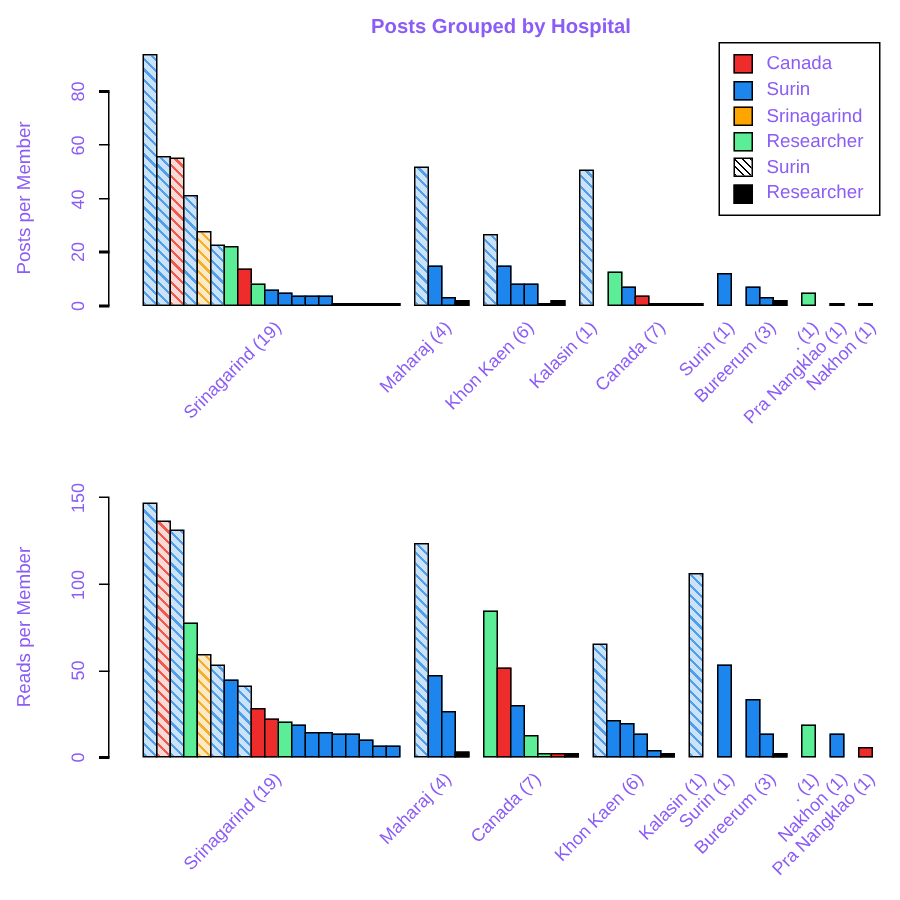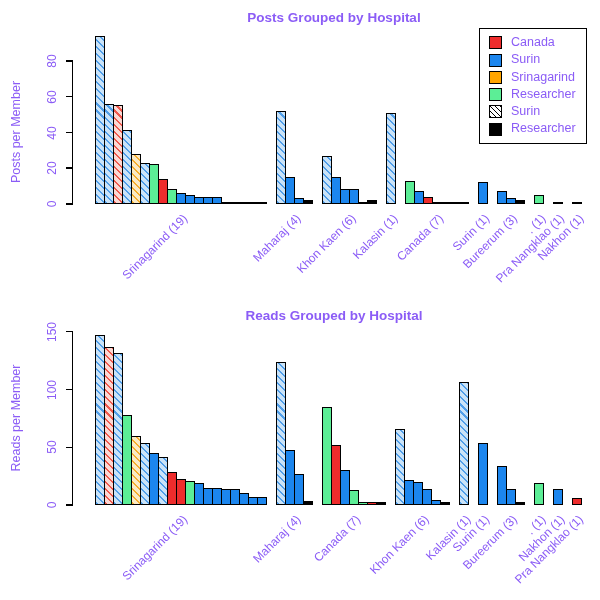--- a/index.html
+++ b/index.html
@@ -171,21 +171,20 @@
     <div class="legend-item">
       <span class="swatch sw-core"></span>
       <span>Surin</span>
     </div>
     <div class="legend-item">
       <span class="swatch sw-periphery"></span>
       <span>Researcher</span>
     </div>
   </div>
 
-  <div id="title-1" class="chart-title">Reads Grouped by Hospital</div>
   <div id="ylab-1" class="ylab">Reads per Member</div>
   <div id="yaxis-1" class="yaxis">
       <div class="axis-line" style="height: 173px;"></div>
       <div class="tick" style="bottom: -0.5px;"></div>
       <span class="tick-label" style="bottom: 0px;">0</span>
       <div class="tick" style="bottom: 57.2px;"></div>
       <span class="tick-label" style="bottom: 57.7px;">50</span>
       <div class="tick" style="bottom: 114.9px;"></div>
       <span class="tick-label" style="bottom: 115.4px;">100</span>
       <div class="tick" style="bottom: 172.6px;"></div>

